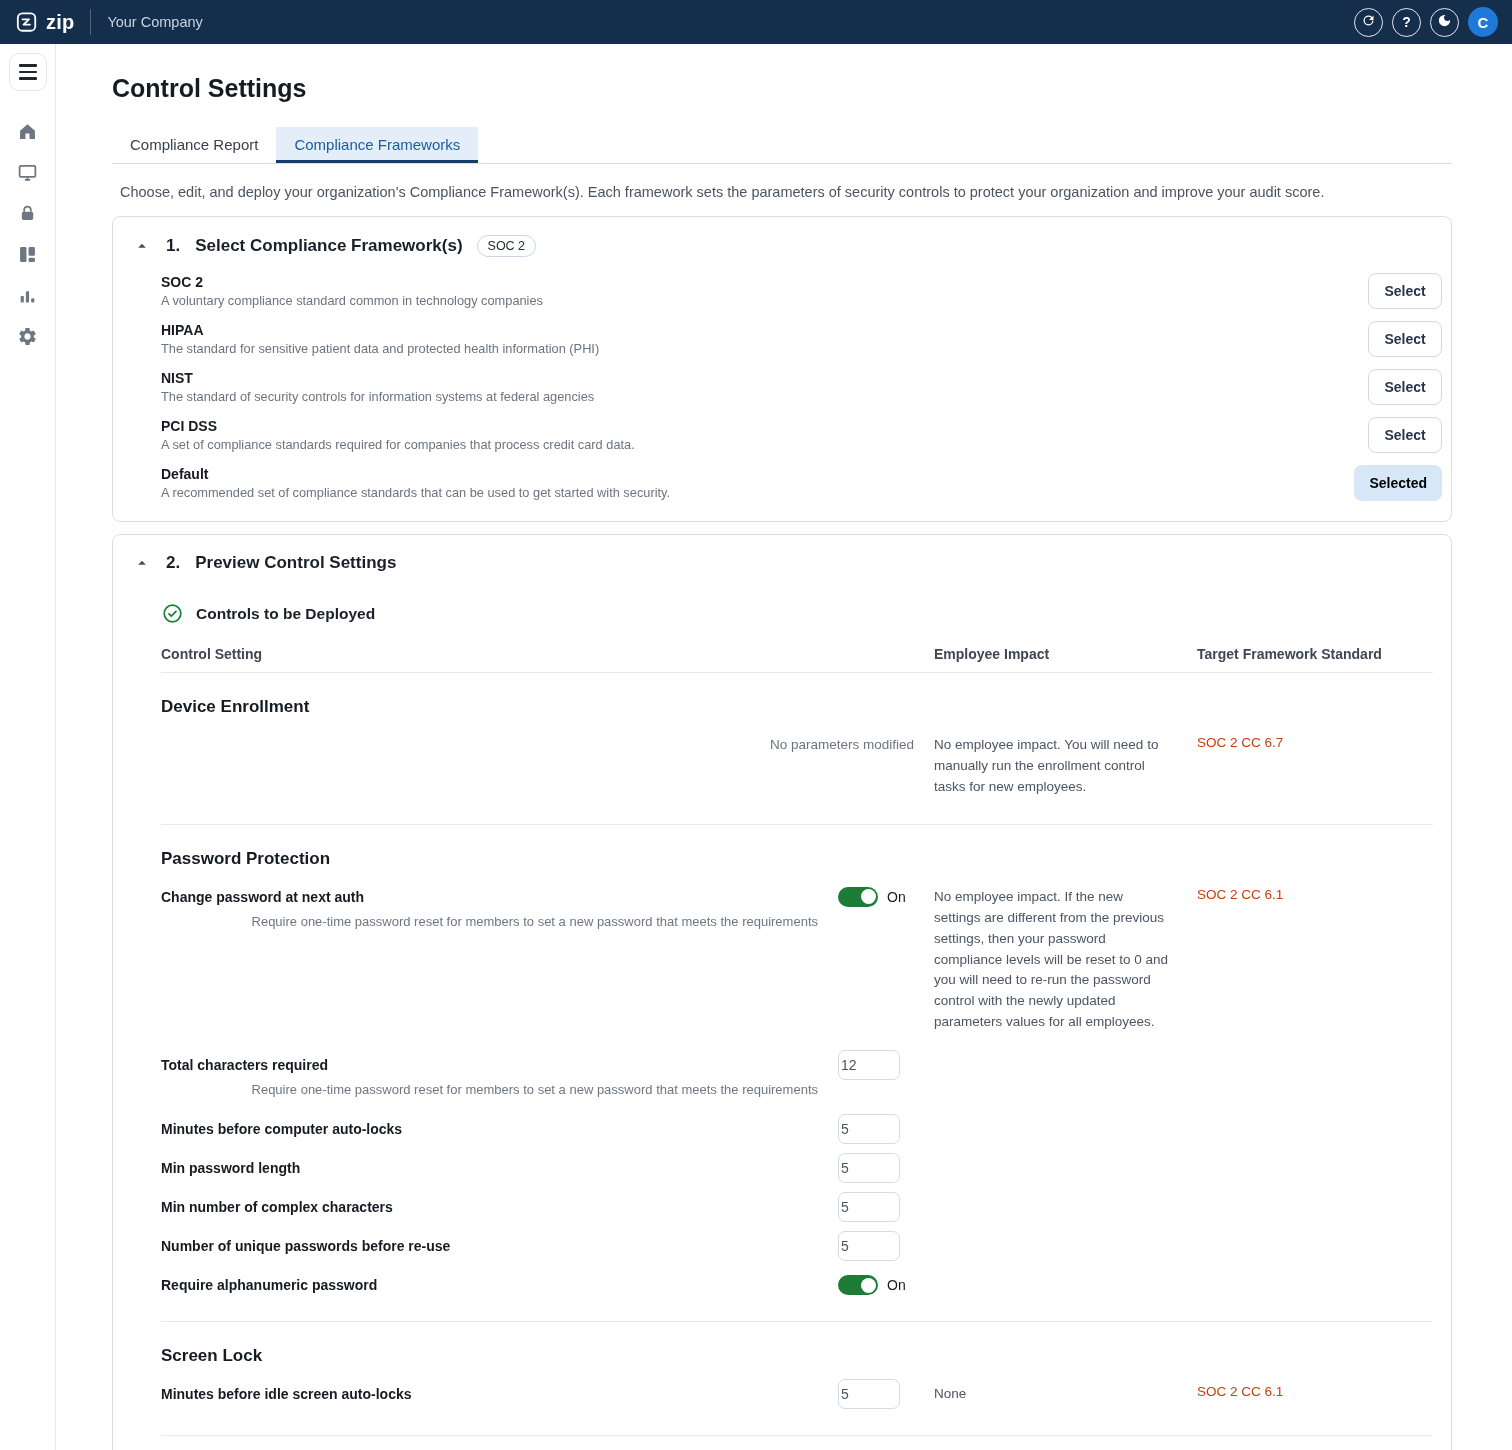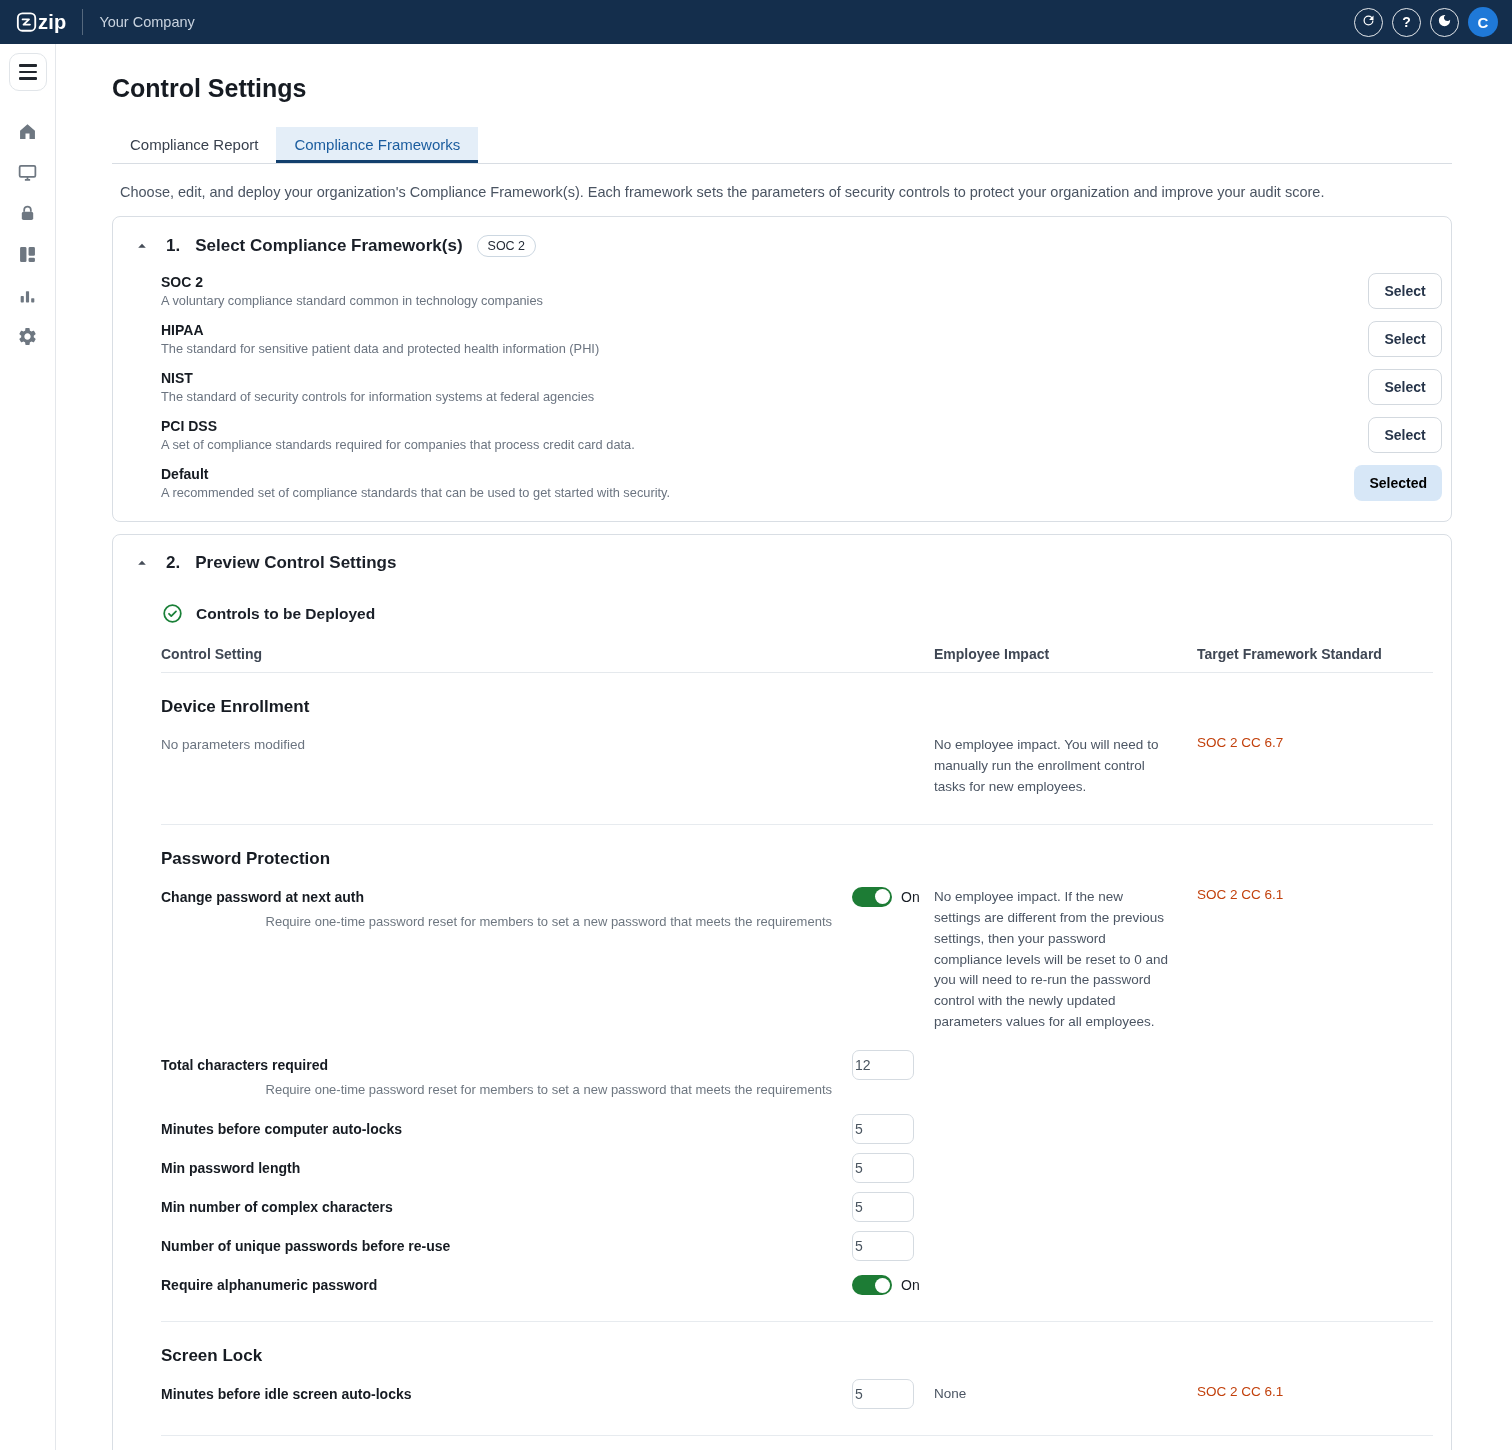--- a/index.html
+++ b/index.html
@@ -5,21 +5,21 @@
   * { box-sizing: border-box; }
   html,body { margin:0; padding:0; }
   body {
     width:1512px; height:1450px; overflow:hidden;
     background:#ffffff; color:#1a1f28;
     font-family:"Liberation Sans", sans-serif;
   }
 
   
   .topbar { height:44px; background:#142e4c; display:flex; align-items:center; padding:0 14px 0 16px; }
-  .brand { display:flex; align-items:center; color:#fff; font-size:20px; font-weight:700; letter-spacing:.2px; }
+  .brand { display:flex; align-items:center; gap:8px; color:#fff; font-size:20px; font-weight:700; letter-spacing:.2px; }
   .brand svg { display:block; }
   .brand-divider { width:1px; height:26px; background:rgba(255,255,255,.28); margin:0 16px; }
   .company { color:#c9d3df; font-size:14.5px; }
   .tb-right { margin-left:auto; display:flex; align-items:center; gap:9px; }
   .tb-btn { width:29px; height:29px; border:1.5px solid rgba(255,255,255,.88); border-radius:50%;
             background:transparent; color:#fff; display:flex; align-items:center; justify-content:center;
             cursor:pointer; font-family:inherit; padding:0; }
   .tb-btn .qmark { font-size:14px; font-weight:700; color:#fff; }
   .avatar { width:30px; height:30px; border-radius:50%; background:#1f79d8; color:#fff; font-size:15px;
             font-weight:700; display:flex; align-items:center; justify-content:center; cursor:pointer; border:none; }
@@ -72,23 +72,23 @@
   .tbl-head span { font-size:14px; font-weight:600; color:#3f4754; }
 
   .ctl-group { margin:0 18px 0 48px; border-bottom:1px solid #e7ebef; padding:24px 0 26px; }
   .ctl-group-name { font-size:17px; font-weight:700; margin-bottom:18px; color:#161b22; }
   .ctl-row { display:grid; grid-template-columns:773px 263px 238px; margin-bottom:14px; align-items:start; }
   .ctl-row.has-sub { margin-bottom:22px; }
   .ctl-row:last-child { margin-bottom:0; }
   .cell-main { display:flex; align-items:flex-start; }
   .label-wrap { flex:1; padding-right:20px; }
   .ctl-label { font-size:14px; font-weight:700; line-height:20px; color:#161b22; }
-  .ctl-label.muted { font-weight:400; color:#6b7480; font-size:13.5px; }
+  .ctl-label.muted { font-weight:400; color:#6b7480; font-size:13.5px;text-align:right; }
   .ctl-sublabel { font-size:13px; color:#6e7781; margin-top:7px;text-align:right; }
-  .ctl-control { width:82px; flex:none; display:flex; align-items:center; }
+  .ctl-control { width:96px; flex:none; display:flex; align-items:center; }
   .cell-impact { font-size:13.5px; color:#4b5563; line-height:1.55; padding-right:28px; }
   .cell-target { font-size:13.5px; color:#c2410c; }
 
   .num-input { width:62px; height:30px; border:1px solid #d5dbe1; border-radius:7px; padding:0 8px 0 2px;
                font-size:14px; color:#4a5560; font-family:inherit; margin-top:-5px; background:#fff; }
   .toggle { width:40px; height:20px; border-radius:999px; background:#1d7c35; position:relative; display:inline-block; cursor:pointer; flex:none; }
   .toggle .knob { position:absolute; right:2.5px; top:2.5px; width:15px; height:15px; border-radius:50%; background:#fff; }
   .toggle-label { margin-left:9px; font-size:14px; color:#181d25; }
 </style>
 </head>

